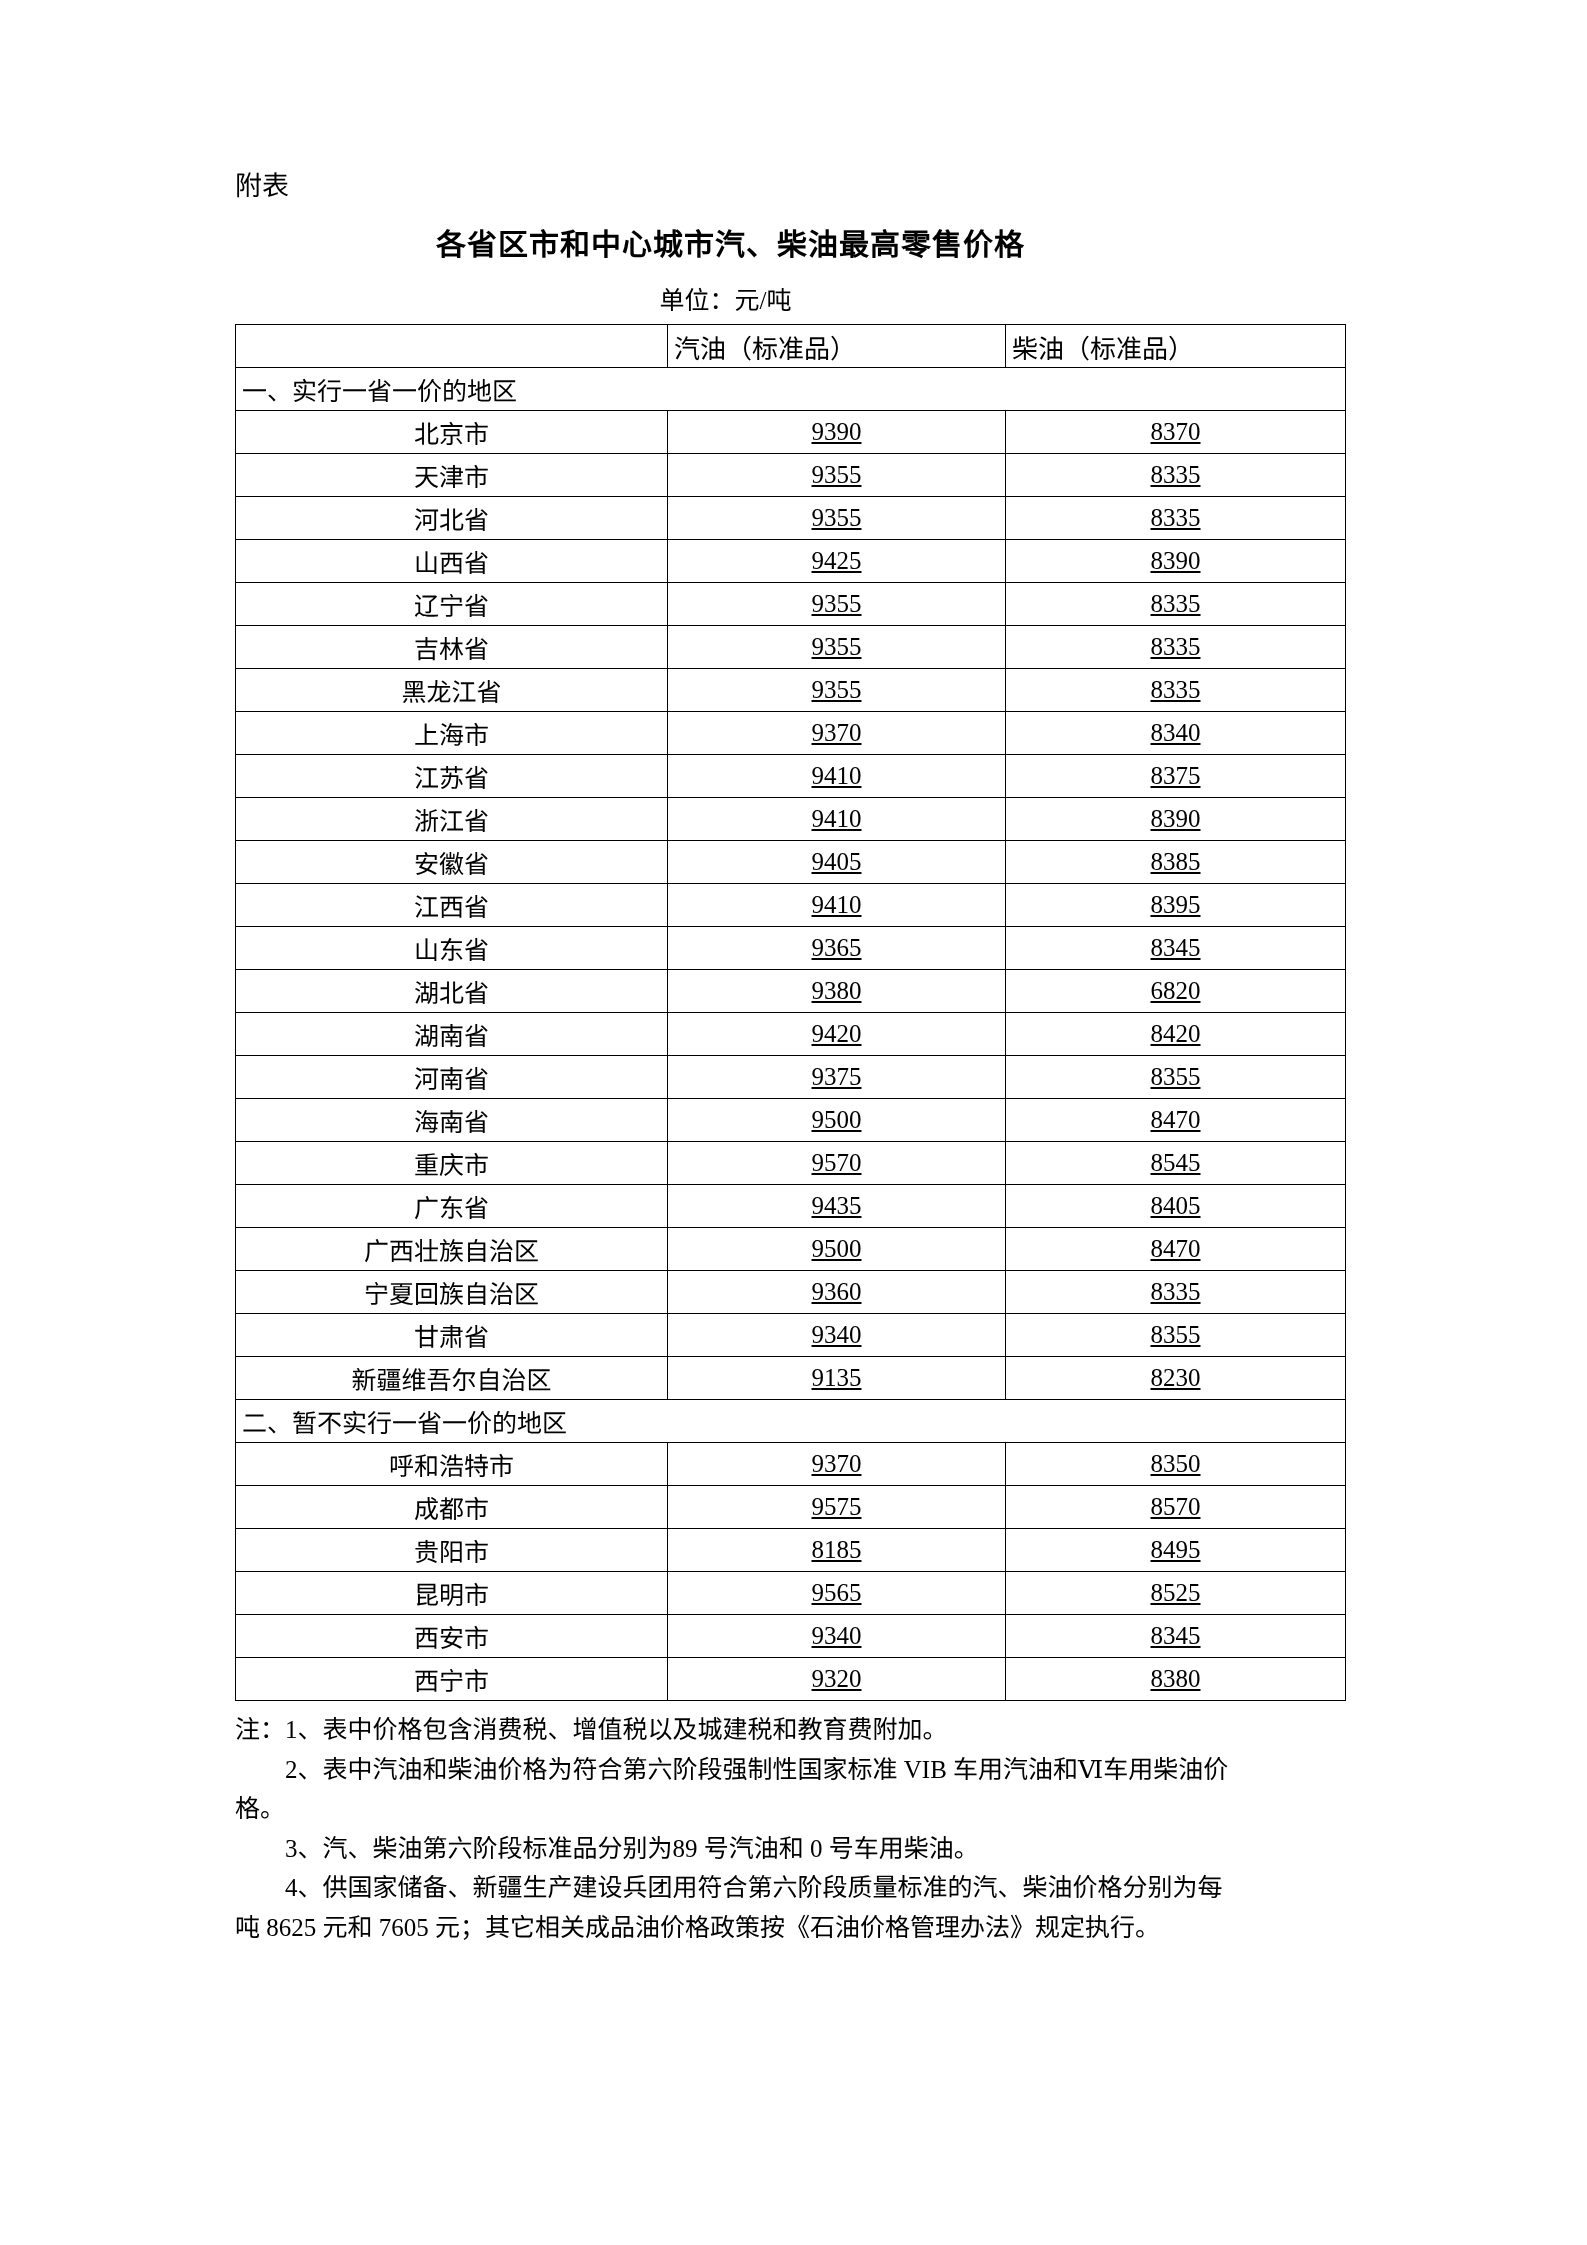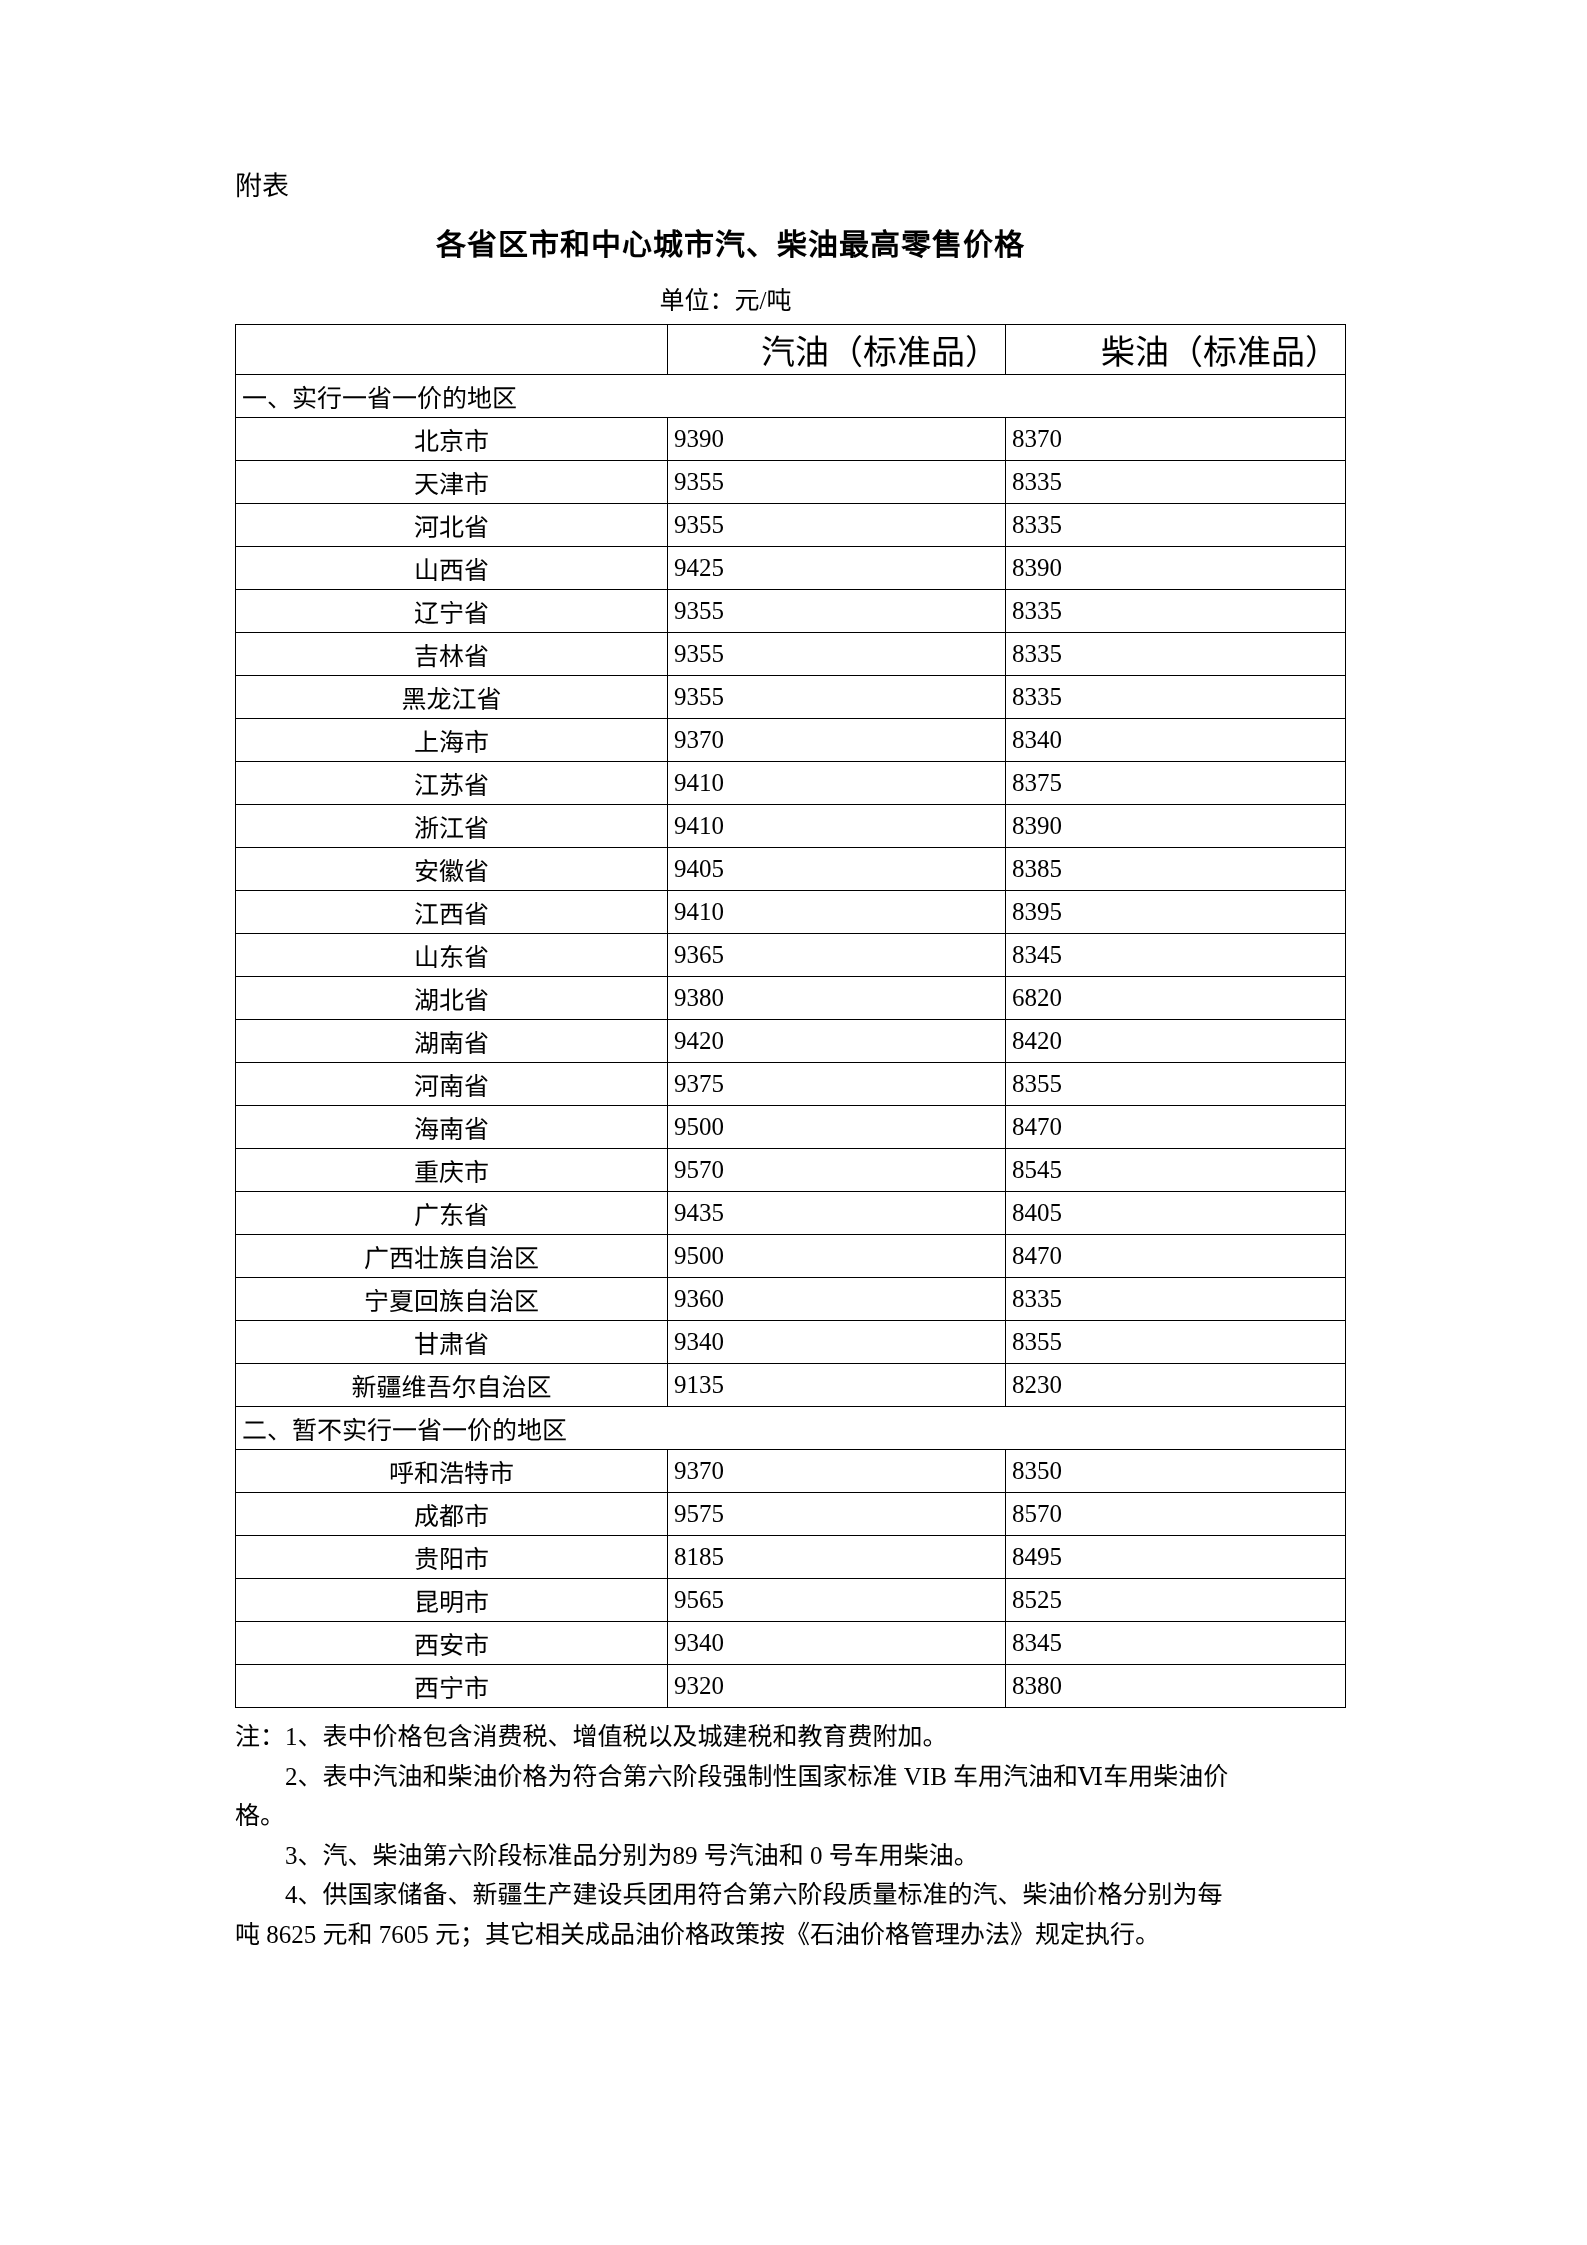--- a/index.html
+++ b/index.html
@@ -48,32 +48,34 @@
     border: 1px solid #000000;
     height: 42px;
     padding: 0 6px;
     vertical-align: middle;
   }
   .col-region { width: 432px; }
   .col-gas { width: 338px; }
   .col-diesel { width: 340px; }
 
   .hdr td {
-    text-align: right;
-    font-size: 34px;
+    text-align: left;
+    font-size: 26px;
     height: 48px;
   }
   .section-row td {
     text-align: left;
     padding-left: 8px;
   }
   .region-cell {
     text-align: center;
   }
   .num-cell {
+    text-align: center;
+    text-decoration: underline;
   }
   .notes {
     width: 1110px;
     margin-top: 10px;
     font-size: 25px;
     line-height: 1.5;
   }
   .notes p {
     margin: 0 0 2px 0;
     text-indent: 0;

